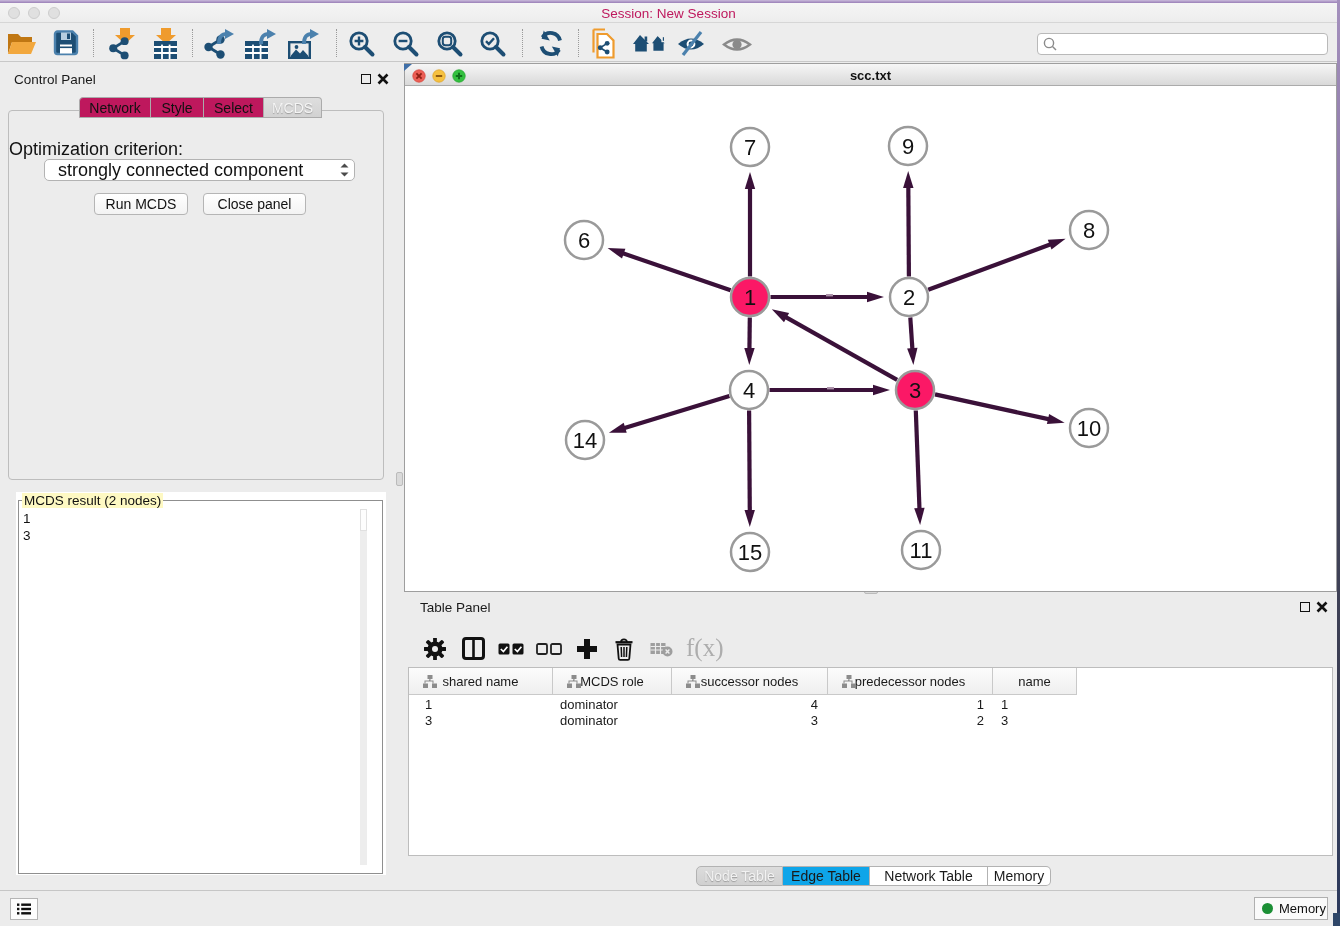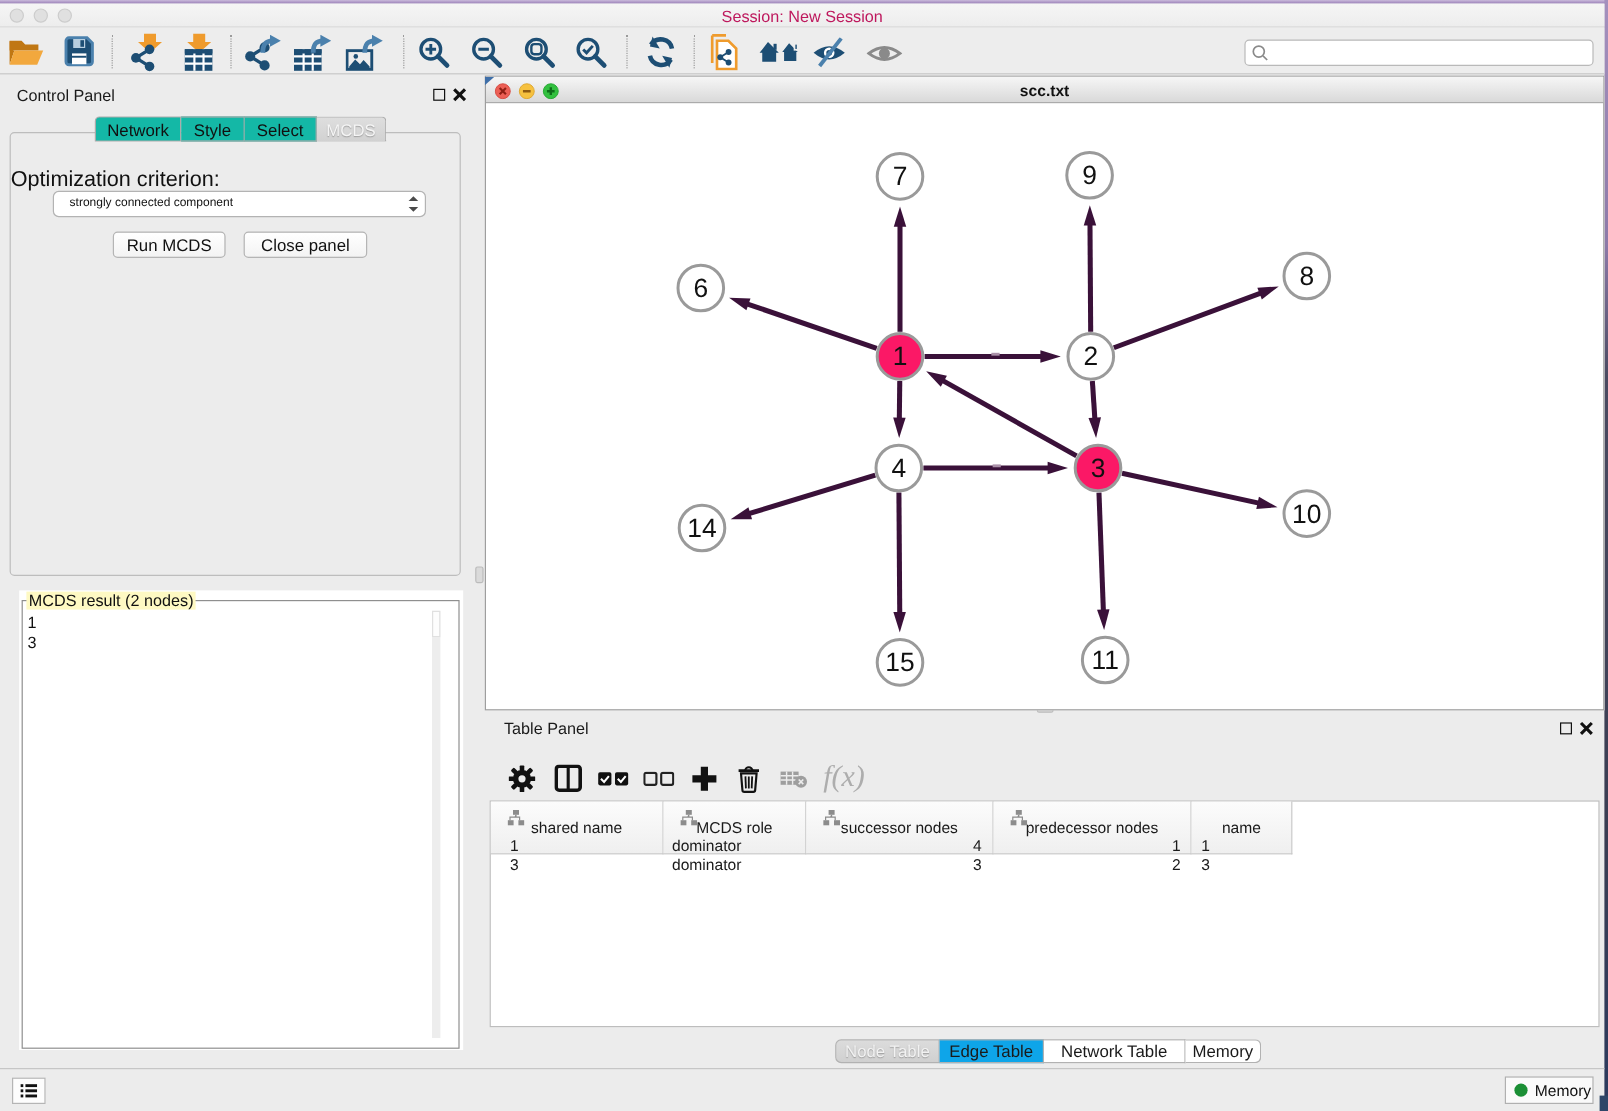--- a/index.html
+++ b/index.html
@@ -1,22 +1,22 @@
 <!DOCTYPE html>
 <html><head><meta charset="utf-8"><style>
 *{margin:0;padding:0;box-sizing:border-box}
 html,body{width:1340px;height:926px;overflow:hidden}
 body{font-family:"Liberation Sans",sans-serif;background:#ececec;position:relative;font-size:13px;color:#1a1a1a}
 .abs{position:absolute}
 .seph{border-left:1px dotted #9a9a9a;position:absolute;top:29px;height:28px;width:0}
 .ticon{position:absolute;top:29px}
-.hcell{position:absolute;top:0;height:44px;background:linear-gradient(#fcfcfc,#efefef);border-right:1px solid #c9c9c9;border-bottom:1px solid #c9c9c9;display:flex;align-items:center;justify-content:center;font-size:13px;color:#1a1a1a}
+.hcell{position:absolute;top:0;height:27px;background:linear-gradient(#fcfcfc,#efefef);border-right:1px solid #c9c9c9;border-bottom:1px solid #c9c9c9;display:flex;align-items:center;justify-content:center;font-size:13px;color:#1a1a1a}
 .orgico{position:absolute;left:14px;top:7px}
 .btn{position:absolute;background:linear-gradient(#ffffff,#f3f3f3);border:1px solid #b5b5b5;border-radius:4px;font-size:14px;color:#111;display:flex;align-items:center;justify-content:center}
-.tabt{position:absolute;top:97px;height:21px;background:#14b8a6;border:1px solid #ababab;display:flex;align-items:center;justify-content:center;font-size:14px;color:#111}
+.tabt{position:absolute;top:97px;height:21px;background:#be185d;border:1px solid #ababab;display:flex;align-items:center;justify-content:center;font-size:14px;color:#111}
 </style></head>
 <body>
 
 <div class="abs" style="left:0;top:0;width:1340px;height:3px;background:linear-gradient(#cabbdb,#9a7fb8)"></div>
 <div class="abs" style="left:1337px;top:0;width:3px;height:926px;background:linear-gradient(#a490bd 0%,#8d7aa8 22%,#4a4a60 34%,#3a3d52 75%,#2c3a5e 100%)"></div>
 
 <div class="abs" style="left:0;top:3px;width:1337px;height:20px;background:linear-gradient(#f5f5f5,#ededed);border-bottom:1px solid #d6d6d6"></div>
 <div class="abs" style="left:0;top:6px;width:1337px;text-align:center;font-size:13.5px;color:#be185d">Session: New Session</div>
 <div class="abs" style="left:8px;top:7px;width:12px;height:12px;border-radius:50%;background:#e0e0e0;border:1px solid #cdcdcd"></div>
 <div class="abs" style="left:28px;top:7px;width:12px;height:12px;border-radius:50%;background:#e0e0e0;border:1px solid #cdcdcd"></div>
@@ -162,21 +162,21 @@
 <div class="abs" style="left:361px;top:74px;width:10px;height:10px;border:1.5px solid #111"></div>
 <svg class="abs" style="left:377px;top:73px" width="12" height="12">
     <path d="M1.5 1.5 L10.5 10.5 M10.5 1.5 L1.5 10.5" stroke="#111" stroke-width="2.6"></path>
   </svg>
 <div class="abs" style="left:8px;top:110px;width:376px;height:370px;border:1px solid #bdbdbd;border-radius:4px"></div>
 <div class="tabt" style="left:79px;width:72px;border-radius:4px 0 0 0">Network</div>
 <div class="tabt" style="left:151px;width:53px;border-left:none">Style</div>
 <div class="tabt" style="left:204px;width:60px;border-left:none">Select</div>
 <div class="tabt" style="left:264px;width:58px;border-left:none;border-radius:0 4px 0 0;background:linear-gradient(#dedede,#d2d2d2);color:#f5f5f5;text-shadow:0 1px 1px #9a9a9a">MCDS</div>
 <div class="abs" style="left:9px;top:132px;width:374px;height:26px;text-align:left;font-size:18px;color:#111;padding-top:7px">Optimization criterion:</div>
-<div class="abs" style="left:44px;top:159px;width:311px;height:22px;background:#fff;border:1px solid #b3b3b3;border-radius:5px;font-size:10px;color:#111;line-height:20px;padding-left:13px">strongly connected component</div>
+<div class="abs" style="left:44px;top:159px;width:311px;height:22px;background:#fff;border:1px solid #b3b3b3;border-radius:5px;font-size:18px;color:#111;line-height:20px;padding-left:13px">strongly connected component</div>
 <svg class="abs" style="left:339px;top:163px" width="11" height="14">
     <path d="M5.5 0.5 L9.5 4.6 H1.5 Z" fill="#4a4a4a"></path>
     <path d="M5.5 13.5 L1.5 9.4 H9.5 Z" fill="#4a4a4a"></path>
   </svg>
 <div class="btn" style="left:94px;top:193px;width:94px;height:22px">Run MCDS</div>
 <div class="btn" style="left:203px;top:193px;width:103px;height:22px">Close panel</div>
 
 <div class="abs" style="left:396px;top:472px;width:7px;height:14px;background:#dadada;border:1px solid #bbb;border-radius:2px"></div>
 <div class="abs" style="left:864px;top:588px;width:14px;height:6px;background:#dadada;border:1px solid #bbb;border-radius:2px"></div>
 
@@ -306,21 +306,21 @@
     </g>
   </svg>
 <svg class="abs" style="left:650px;top:640px" width="24" height="18" viewBox="0 0 24 18">
     <rect x="0.5" y="3" width="15" height="11" fill="#9e9e9e"></rect>
     <g stroke="#ececec" stroke-width="1.2">
       <path d="M0.5 6.5 h15 M0.5 10 h15 M5.5 3 v11 M10.5 3 v11"></path>
     </g>
     <circle cx="17.5" cy="11.5" r="5" fill="#9e9e9e"></circle>
     <path d="M15.6 9.6 l3.8 3.8 M19.4 9.6 l-3.8 3.8" stroke="#ececec" stroke-width="1.4"></path>
   </svg>
-<div class="abs" style="left:686px;top:634px;font-family:'Liberation Serif',serif;font-style:italic;font-size:25px;color:#adadad">f(x)</div>
+<div class="abs" style="left:686px;top:634px;font-family:'Liberation Serif',serif;font-size:25px;color:#adadad">f(x)</div>
 <div class="abs" style="left:408px;top:667px;width:925px;height:189px;background:#fff;border:1px solid #bdbdbd"></div>
 <div class="hcell" style="left:409px;top:668px;width:144px"><svg class="orgico" width="14" height="13">
       <g fill="#8c8c8c">
         <rect x="4.5" y="0" width="5" height="4"></rect>
         <rect x="0" y="8.5" width="5" height="4.5"></rect>
         <rect x="9" y="8.5" width="5" height="4.5"></rect>
         <path d="M6.5 4 h1 v2.5 h-5 v2 h-1 v-3 h9 v3 h-1 v-2 h-4 z"></path>
       </g>
     </svg>shared name</div>
 <div class="hcell" style="left:553px;top:668px;width:119px"><svg class="orgico" width="14" height="13">

